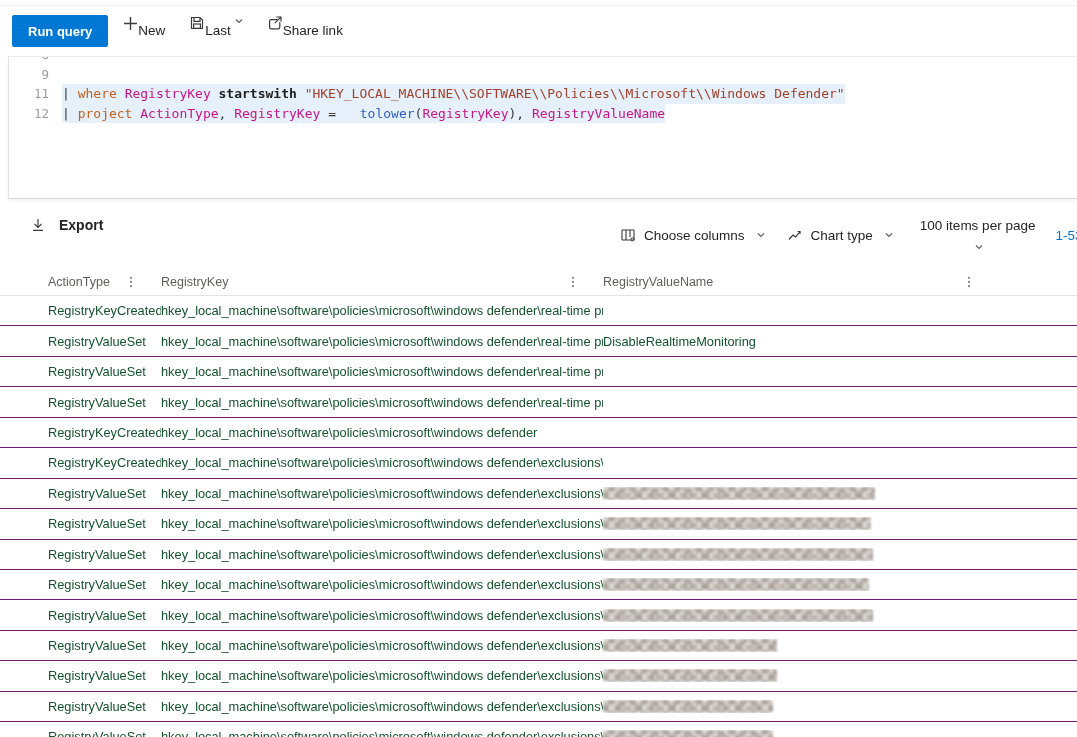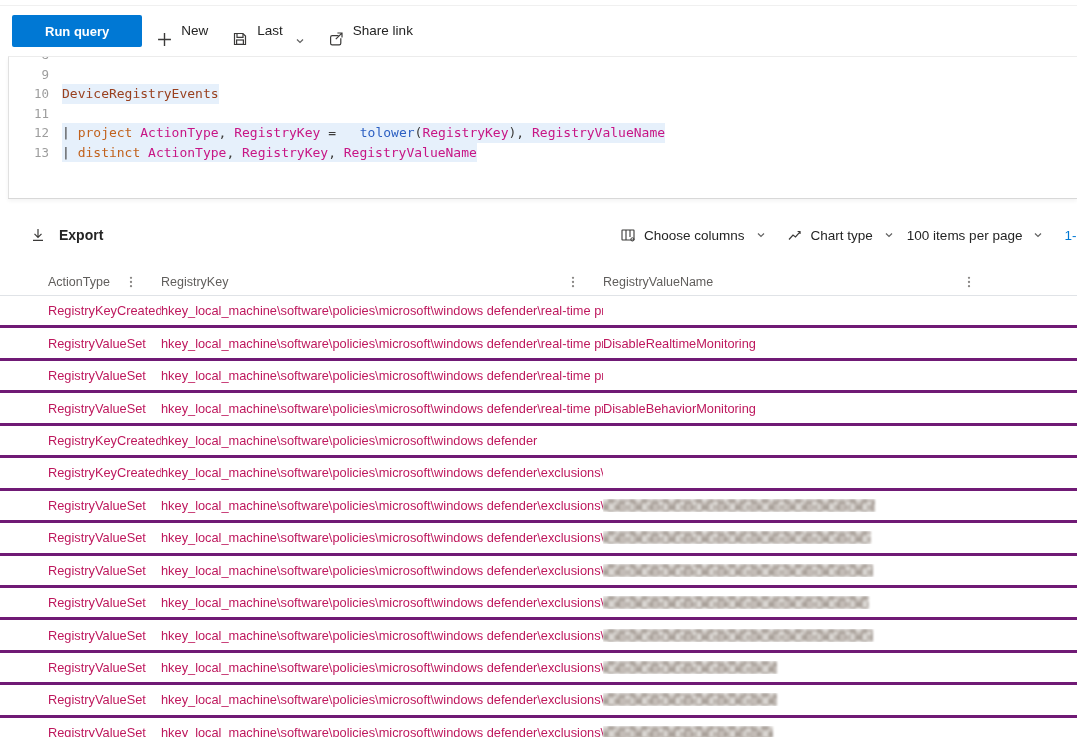--- a/index.html
+++ b/index.html
@@ -6,24 +6,24 @@
   body{
     width:1077px;height:737px;position:relative;overflow:hidden;
     background:#fff;font-family:"Liberation Sans", sans-serif;
     -webkit-font-smoothing:antialiased;
   }
   .top-hairline{position:absolute;left:0;top:5px;width:100%;height:1px;background:#f0f0f0;}
 
   
   .toolbar{position:absolute;left:12px;top:15px;right:18px;height:32px;display:flex;align-items:center;}
   .run-btn{
-    height:32px;padding:0 33px;background:var(--accent,#0078d4);color:#fff;
+    height:32px;padding:0 16px;background:var(--accent,#0078d4);color:#fff;
     font-size:13px;font-weight:700;display:flex;align-items:center;border-radius:2px;cursor:pointer;
   }
-  .tbtn{display:flex;align-items:flex-end;gap:9px;font-size:13.5px;color:#242424;cursor:pointer;white-space:nowrap;}
+  .tbtn{display:flex;align-items:flex-start;font-size:13.5px;color:#242424;cursor:pointer;white-space:nowrap;}
   .tbtn .lbl{line-height:32px;}
   .mL14{margin-left:14px;} .mL22{margin-left:22px;} .mL24{margin-left:24px;}
   .icon16{width:16px;height:16px;display:inline-flex;align-items:center;justify-content:center;color:#3b3a39;}
   .icon16 svg{display:block;}
   .chev{width:12px;height:12px;display:inline-flex;color:#616161;margin-left:2px;}
   .right-group{margin-left:auto;display:flex;align-items:center;gap:9px;}
 
   
   .editor{
     position:absolute;left:8px;top:56px;right:0;height:141px;overflow:hidden;
@@ -40,43 +40,43 @@
   .code-text.stub{display:inline-block;width:7px;background:var(--selection,#e6f0fb);}
   .tok-table{color:var(--tok-table,#99401f);}
   .tok-kw{color:var(--tok-kw,#c1611c);}
   .tok-col{color:var(--tok-col,#c71585);}
   .tok-fn{color:var(--tok-fn,#2c5fc2);margin-left:16px;}
   .tok-str{color:var(--tok-str,#a1402b);}
   .tok-op{color:#1f1f1f;font-weight:600;}
   .tok-plain{color:#3b3a39;}
 
   
-  .results-bar-left{position:absolute;left:30px;top:221px;height:28px;display:flex;align-items:center;cursor:pointer;}
+  .results-bar-left{position:absolute;left:30px;top:211px;height:28px;display:flex;align-items:center;cursor:pointer;}
   .export-lbl{margin-left:13px;font-size:14px;font-weight:700;color:#242424;}
   .results-bar-right{
     position:absolute;left:620px;top:221px;height:28px;right:-80px;
     display:flex;align-items:center;white-space:nowrap;font-size:13.5px;color:#242424;
   }
   .ctl{display:flex;align-items:center;gap:8px;cursor:pointer;}
   .range{color:var(--accent,#0078d4);margin-left:20px;cursor:pointer;}
-  .gap18{margin-left:12px;} .gap20{margin-left:20px;}
+  .gap18{margin-left:25px;flex-direction:column;} .gap20{margin-left:20px;}
 
   
   .rtable{position:absolute;left:0;top:268px;right:0;bottom:0;overflow:hidden;}
   .thead{
     position:relative;height:27px;display:grid;grid-template-columns:48px 113px 442px 1fr;
     align-items:center;border-bottom:1px solid #e0e3e7;color:#605e5c;font-size:12.5px;
   }
   .th{overflow:hidden;}
   .th-dots{position:absolute;top:50%;transform:translateY(-50%);width:14px;height:14px;color:#8a8886;cursor:pointer;display:flex;align-items:center;justify-content:center;}
   .dots-1{left:124px;} .dots-2{left:566px;} .dots-3{left:962px;}
   .tbody{}
   .trow{
     display:grid;grid-template-columns:48px 113px 442px 1fr;align-items:center;
-    height:29.45px;border-bottom:3px solid #701a75;font-size:12.8px;color:#be185d;cursor:pointer;
+    height:29.45px;border-bottom:1px solid #701a75;font-size:12.8px;color:#14532d;cursor:pointer;
   }
   .cell{white-space:nowrap;overflow:hidden;}
   .redacted{
     height:13px;border-radius:1px;
     background:
       repeating-conic-gradient(#c9c2bc 0% 25%, #e8e5e2 0% 50%) 0px 0px / 11px 11px,
       repeating-conic-gradient(#d8d3cf 0% 25%, #f1efed 0% 50%) 5px 3px / 17px 17px;
     background-blend-mode:multiply;
     filter:blur(1.2px) saturate(.85);
   }
@@ -125,24 +125,22 @@
     </span>
     <span class="lbl">Share link</span>
   </div>
 
 </div>
 
 <div class="editor">
   <div class="code-lines">
       <div class="code-line"><span class="line-number">8</span><span class="code-text"></span></div>
       <div class="code-line"><span class="line-number">9</span><span class="code-text"></span></div>
-      <div class="code-line"><span class="line-number">10</span><span class="code-text sel"><span class="tok-table">DeviceRegistryEvents</span></span></div>
-      <div class="code-line"><span class="line-number">11</span></div>
+      <div class="code-line"><span class="line-number">11</span><span class="code-text sel"><span class="tok-plain">| </span><span class="tok-kw">where </span><span class="tok-col">RegistryKey </span><span class="tok-op">startswith </span><span class="tok-str">"HKEY_LOCAL_MACHINE\\SOFTWARE\\Policies\\Microsoft\\Windows Defender"</span></span></div>
       <div class="code-line"><span class="line-number">12</span><span class="code-text sel"><span class="tok-plain">| </span><span class="tok-kw">project </span><span class="tok-col">ActionType</span><span class="tok-plain">, </span><span class="tok-col">RegistryKey </span><span class="tok-plain">= </span><span class="tok-fn">tolower</span><span class="tok-plain">(</span><span class="tok-col">RegistryKey</span><span class="tok-plain">), </span><span class="tok-col">RegistryValueName</span></span></div>
-      <div class="code-line"><span class="line-number">13</span><span class="code-text sel"><span class="tok-plain">| </span><span class="tok-kw">distinct </span><span class="tok-col">ActionType</span><span class="tok-plain">, </span><span class="tok-col">RegistryKey</span><span class="tok-plain">, </span><span class="tok-col">RegistryValueName</span></span></div>
     </div>
 </div>
 
 <div class="results-bar-left">
   <span class="icon16">
     <svg width="16" height="16" viewBox="0 0 16 16" fill="none" stroke="#3b3a39" stroke-width="1.2">
       <path d="M8 2v8M4.5 6.8L8 10.3l3.5-3.5M3 13.4h10"></path>
     </svg>
   </span>
   <span class="export-lbl">Export</span>
@@ -235,21 +233,20 @@
       </div>
       <div class="trow">
         <div class="cell"></div>
         <div class="cell">RegistryValueSet</div>
         <div class="cell">hkey_local_machine\software\policies\microsoft\windows defender\real-time protection</div>
       </div>
       <div class="trow">
         <div class="cell"></div>
         <div class="cell">RegistryValueSet</div>
         <div class="cell">hkey_local_machine\software\policies\microsoft\windows defender\real-time protection</div>
-        <div class="cell">DisableBehaviorMonitoring</div>
       </div>
       <div class="trow">
         <div class="cell"></div>
         <div class="cell">RegistryKeyCreated</div>
         <div class="cell">hkey_local_machine\software\policies\microsoft\windows defender</div>
         <div class="cell"></div>
       </div>
       <div class="trow">
         <div class="cell"></div>
         <div class="cell">RegistryKeyCreated</div>

